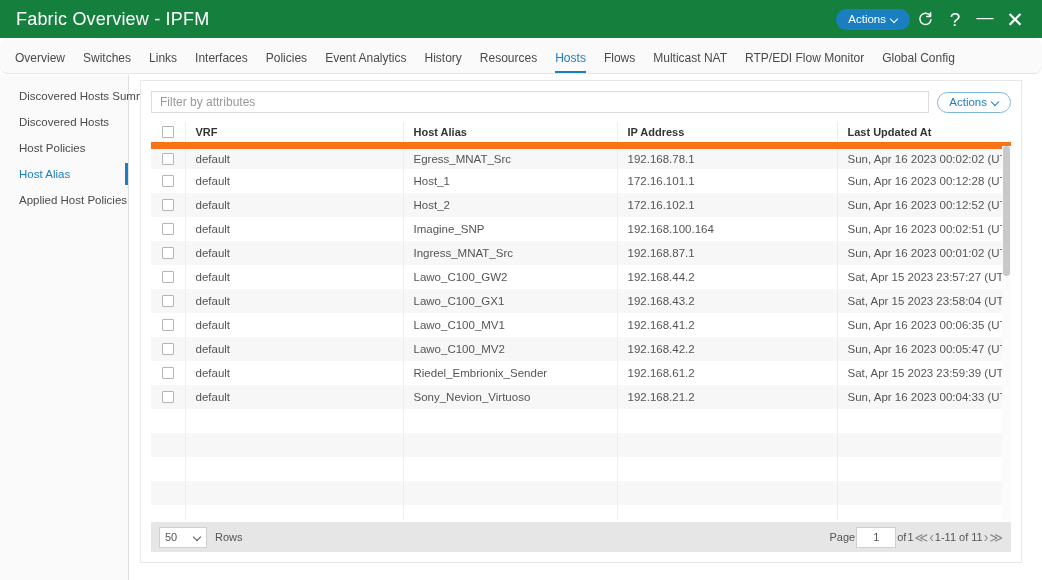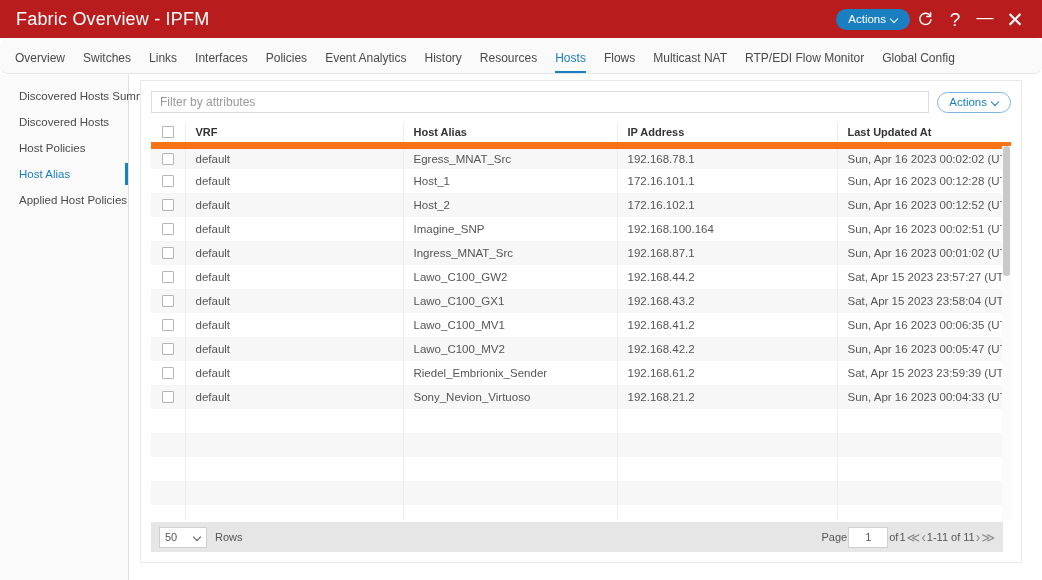--- a/index.html
+++ b/index.html
@@ -7,21 +7,21 @@
     width: 1042px; height: 580px;
     font-family: "Liberation Sans", sans-serif;
     background: #ffffff;
     overflow: hidden;
     -webkit-font-smoothing: antialiased;
   }
 
   
   .titlebar {
     position: absolute; left: 0; top: 0; width: 1042px; height: 38px;
-    background: #b91c1c;
+    background: #15803d;
     display: flex; align-items: center;
   }
   .titlebar-title {
     color: #ffffff; font-size: 18px; font-weight: 400;
     margin-left: 16px; letter-spacing: 0.2px; white-space: nowrap;
   }
   .titlebar-right {
     position: absolute; right: 12px; top: 0; height: 38px;
     display: flex; align-items: center; gap: 0px;
   }
@@ -148,21 +148,21 @@
     position: absolute; right: 0px; top: 24px; width: 9px; bottom: 0;
     background: #fbfbfb;
   }
   .vscroll-thumb {
     position: absolute; left: 1px; top: 0px; width: 7px; height: 130px;
     background: #c9c9c9; border-radius: 4px; cursor: pointer;
   }
 
   
   .pager {
-    position: absolute; left: 10px; right: 18px; bottom: 10px; height: 30px;
+    position: absolute; left: 10px; right: 10px; bottom: 10px; height: 30px;
     background: #e6e6e6; display: flex; align-items: center;
     padding: 0 8px; font-size: 11px; color: #555;
   }
   .rows-select {
     width: 48px; height: 21px; background: #fff; border: 1px solid #cfcfcf;
     display: flex; align-items: center; justify-content: space-between;
     padding: 0 5px; font-size: 11px; color: #555; cursor: pointer;
   }
   .rows-label { margin-left: 8px; color: #555; }
   .pager-right { margin-left: auto; display: flex; align-items: center; gap: 1px; }

